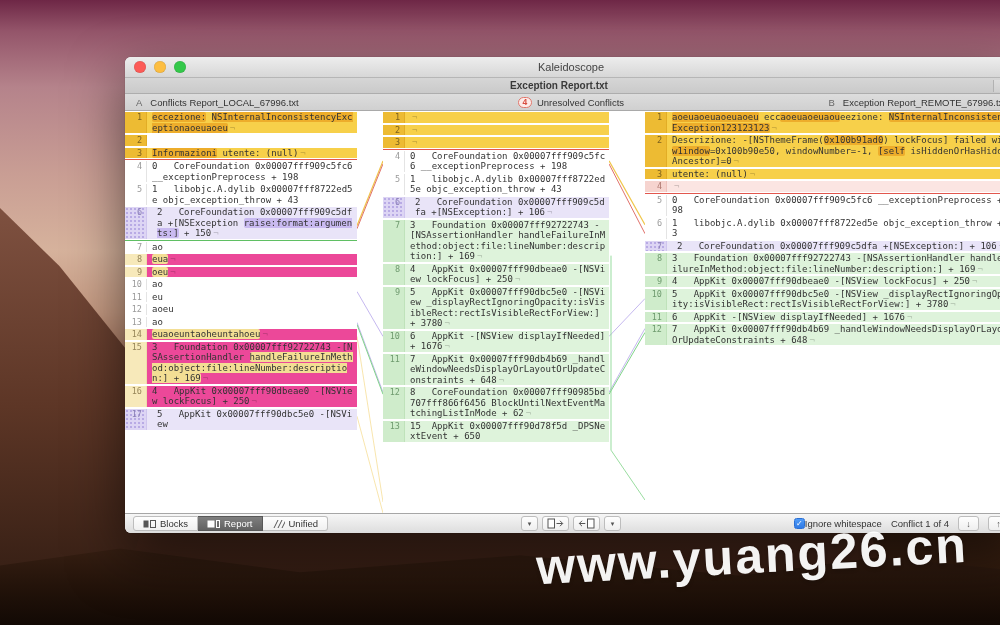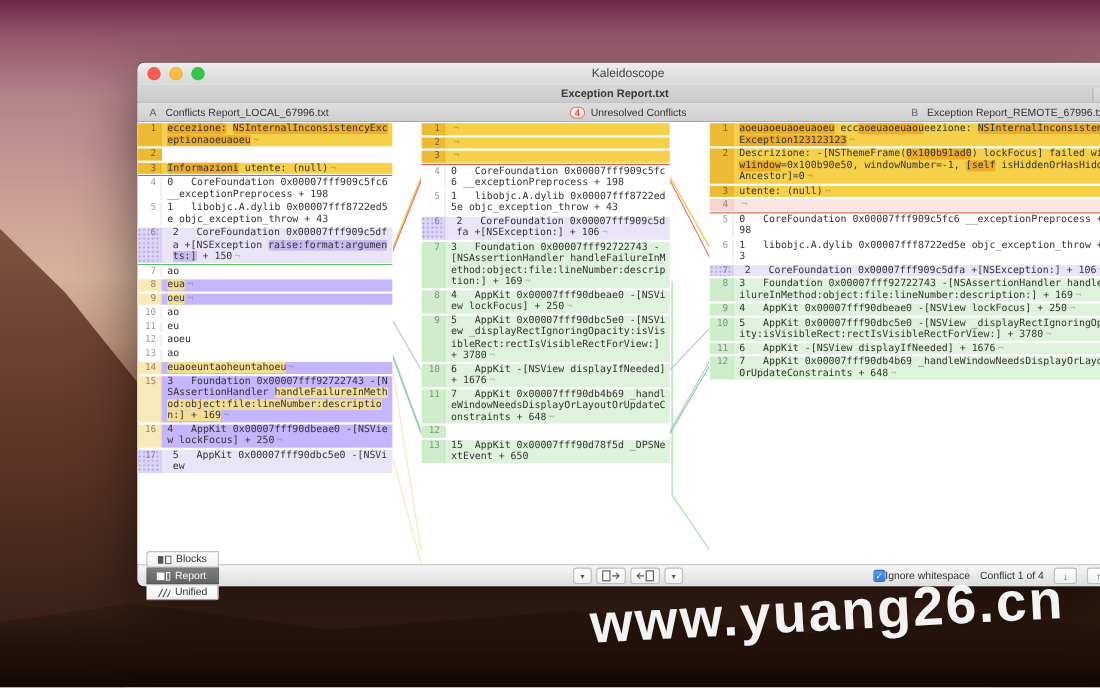--- a/index.html
+++ b/index.html
@@ -69,21 +69,21 @@
   .gapcol svg { position:absolute; inset:0; width:100%; height:100%; }
 
   .line { display:flex; min-height:12px; padding:1px 0 1px 0; }
   .gutter { flex:none; width:22px; text-align:right; padding-right:4px; font-size:8.5px;
     color:#9b9b9b; border-right:1px solid #e4e4e4; }
   .code { flex:1; padding:0 3px 0 5px; white-space:pre-wrap; word-break:break-all; }
   .nlmark { color:rgba(0,0,0,.22); margin-left:2px; }
 
   .bg-y  > .code { background:#f7d04a; }
   .bg-y  > .gutter { background:#edbb33; color:#7c611e; border-right-color:#e2ad25; }
-  .bg-ly > .code { background:#c4b5fd; }
+  .bg-ly > .code { background:#ec4899; }
   .bg-ly > .gutter { background:#f7e9ba; color:#97865a; border-right-color:#eddfa9; }
   .bg-p  > .code { background:#e9e4f8;padding-left:10px; }
   .bg-p  > .gutter { background:#ddd5f4; color:#8a7fb5; border-right-color:#cfc5ee;
     background-image:radial-gradient(rgba(115,90,200,.35) .8px, transparent 1px); background-size:4px 4px; }
   .bg-g  > .code { background:#def3db; }
   .bg-g  > .gutter { background:#cfeccb; color:#6f9b6f; border-right-color:#bfe2ba; }
   .bg-pk > .code { background:#fbe5e2; }
   .bg-pk > .gutter { background:#f6d4cf; color:#b07a72; border-right-color:#eec3bd; }
 
   .bg-y  .mark { background:#edad2b; border-radius:2px; }
@@ -94,21 +94,21 @@
   .sep-green { border-bottom:1px solid #5fbf63; }
 
   .scrollbar { position:absolute; right:1px; top:4px; width:7px; height:98%; }
   .scroll-thumb { position:absolute; top:6px; right:0; width:6px; height:86%;
     border-radius:3px; background:rgba(0,0,0,.28); }
 
   
   .toolbar { height:20px; flex:none; position:relative; display:flex; align-items:center;
     padding:0 8px; background:linear-gradient(#f6f6f6,#dddddd); border-top:1px solid #a6a6a6;
     border-radius:0 0 6px 6px; font-size:9.5px; color:#333; }
-  .seg { display:flex;flex-direction:column; }
+  .seg { display:flex; }
   .seg .btn { height:15px; display:flex; align-items:center; gap:4px; padding:0 9px;
     background:linear-gradient(#fefefe,#f0f0f0); border:1px solid #bdbdbd; border-left-width:0;
     font-size:9.5px; color:#333; }
   .seg .btn:first-child { border-left-width:1px; border-radius:3px 0 0 3px; }
   .seg .btn:last-child { border-radius:0 3px 3px 0; }
   .seg .btn.sel { background:linear-gradient(#7e7e7e,#626262); color:#fff; border-color:#585858; }
   .seg .btn.sel svg .ln { stroke:#fff; } .seg .btn.sel svg .fl { fill:#fff; }
 
   .mergebtns { position:absolute; left:50%; transform:translateX(-50%); display:flex; gap:4px; align-items:center; }
   .mbtn { height:15px; min-width:17px; padding:0 4px; display:flex; align-items:center; justify-content:center;
@@ -284,20 +284,21 @@
           <div class="line bg-g">
             <div class="gutter">10</div>
             <div class="code"><span>6   AppKit -[NSView displayIfNeeded] + 1676</span><span class="nlmark">¬</span></div>
           </div>
           <div class="line bg-g">
             <div class="gutter">11</div>
             <div class="code"><span>7   AppKit 0x00007fff90db4b69 _handleWindowNeedsDisplayOrLayoutOrUpdateConstraints + 648</span><span class="nlmark">¬</span></div>
           </div>
           <div class="line bg-g">
             <div class="gutter">12</div>
+            <div class="code"><span>8   CoreFoundation 0x00007fff90985bd707fff866f6456 BlockUntilNextEventMatchingListInMode + 62</span><span class="nlmark">¬</span></div>
           </div>
           <div class="line bg-g">
             <div class="gutter">13</div>
             <div class="code"><span>15  AppKit 0x00007fff90d78f5d _DPSNextEvent + 650</span></div>
           </div>
         </div>
 
       <div class="gapcol wide">
         <svg viewBox="0 0 36 403" preserveAspectRatio="none">
           <line x1="0" y1="50" x2="36" y2="114" stroke="#f0c64a" stroke-width="1.2"></line>

